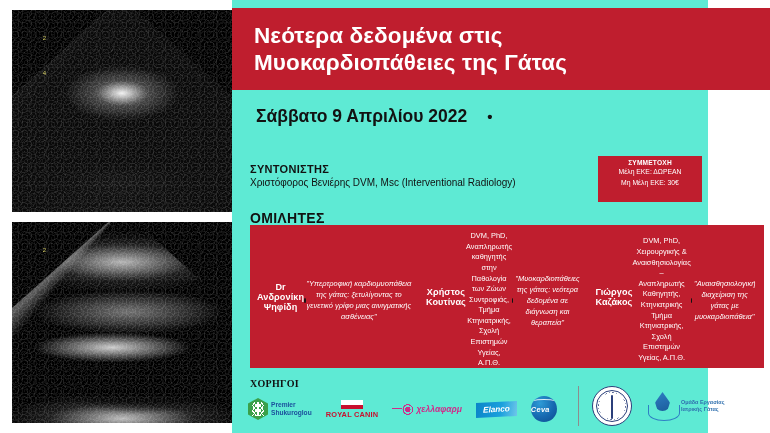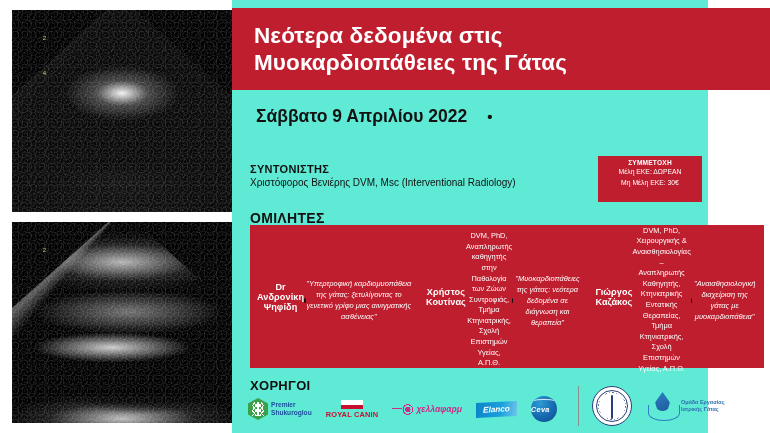--- a/index.html
+++ b/index.html
@@ -171,21 +171,21 @@
   .sp-dot {
     width: 5px; height: 5px; border-radius: 50%;
     background: #111; margin: 9px 0 8px 0;
   }
   .sp-talk { font-size: 7.5px; line-height: 11px; font-style: italic; }
 
   
   .sponsors-label {
     position: absolute;
     left: 250px; top: 378px;
-    font-size: 13px; font-weight: bold; letter-spacing: .3px; color: #111;
+    font-size: 10px; font-weight: bold; letter-spacing: .3px; color: #111; font-family: Liberation Serif, serif;
   }
   .sponsor-row {
     position: absolute;
     left: 248px; top: 392px;
     width: 310px; height: 34px;
     display: flex; align-items: center; gap: 14px;
   }
   .logo { display: flex; align-items: center; }
 
   
@@ -384,21 +384,20 @@
         </div>
       <div class="sp-dot"></div>
       <div class="sp-talk">"Μυοκαρδιοπάθειες της γάτας: νεότερα δεδομένα σε διάγνωση και θεραπεία"</div>
     </div>
     <div class="speaker">
       <div class="sp-name">Γιώργος Καζάκος</div>
       <div class="sp-cred">
           <div>DVM, PhD,</div>
           <div>Χειρουργικής &amp; Αναισθησιολογίας –</div>
           <div>Αναπληρωτής Καθηγητής, Κτηνιατρικής</div>
-          <div>Εντατικής Θεραπείας,</div>
           <div>Τμήμα Κτηνιατρικής, Σχολή Επιστημών</div>
           <div>Υγείας, Α.Π.Θ.</div>
         </div>
       <div class="sp-dot"></div>
       <div class="sp-talk">"Αναισθησιολογική διαχείριση της γάτας με μυοκαρδιοπάθεια"</div>
     </div>
   </div>
 
   <div class="sponsors-label">ΧΟΡΗΓΟΙ</div>
   <div class="sponsor-row">

